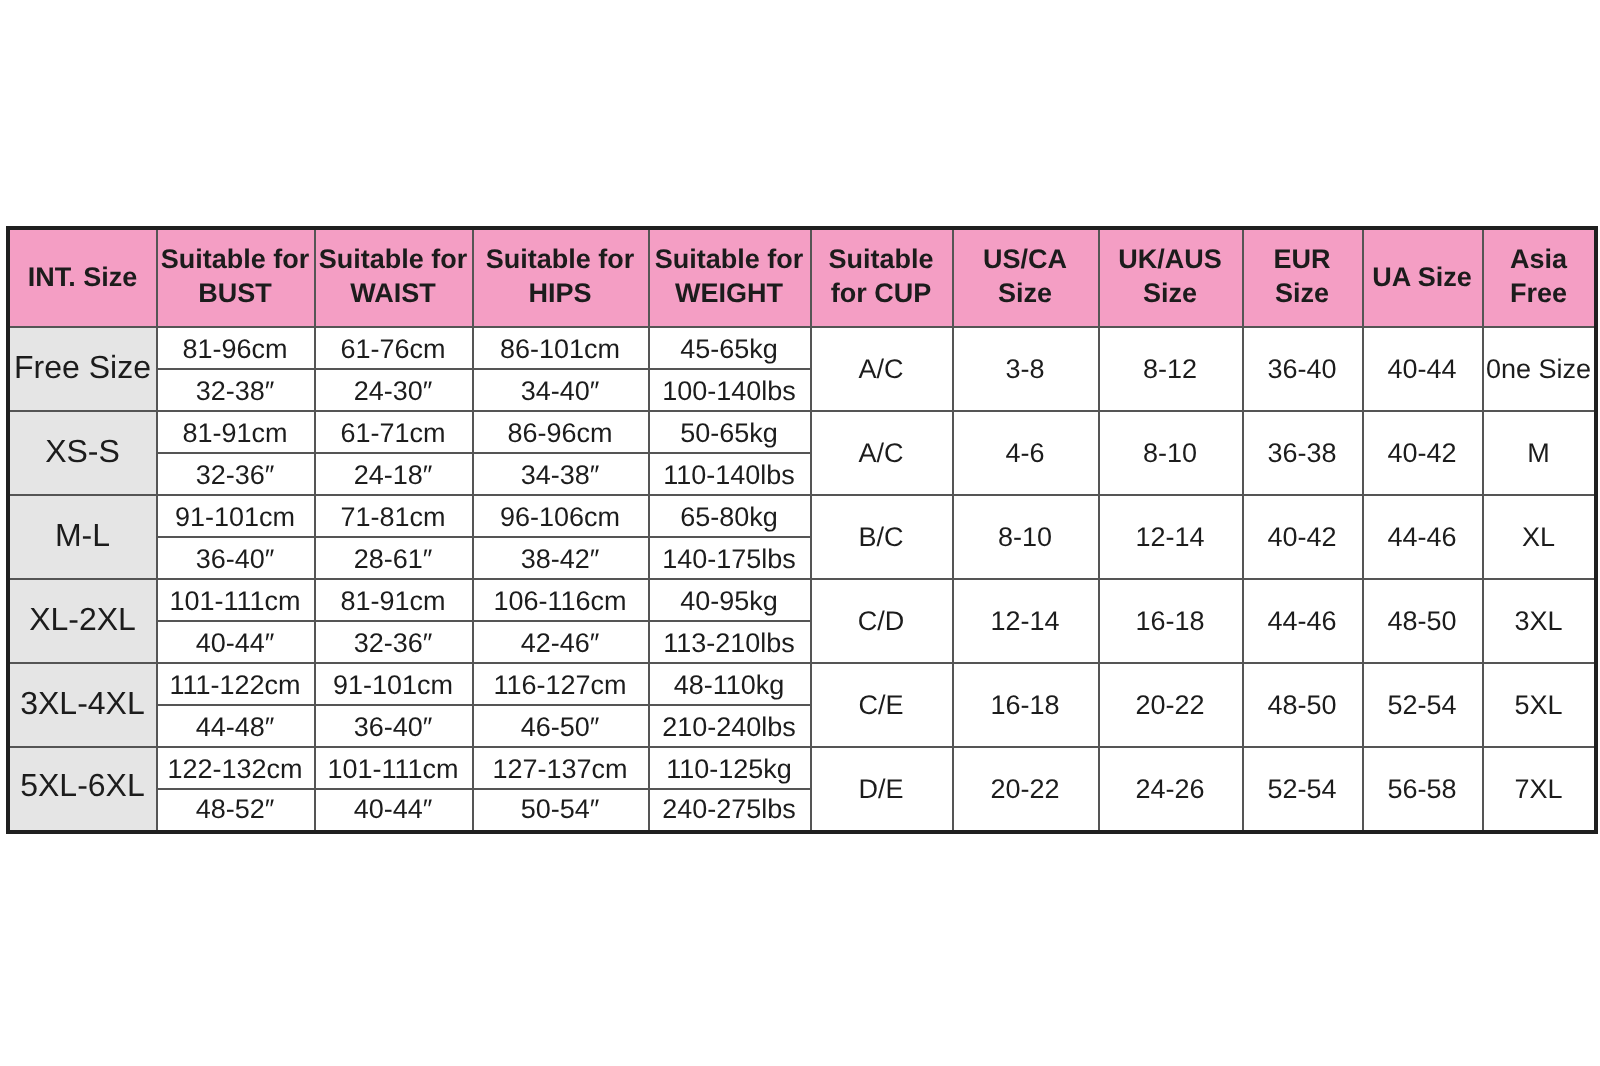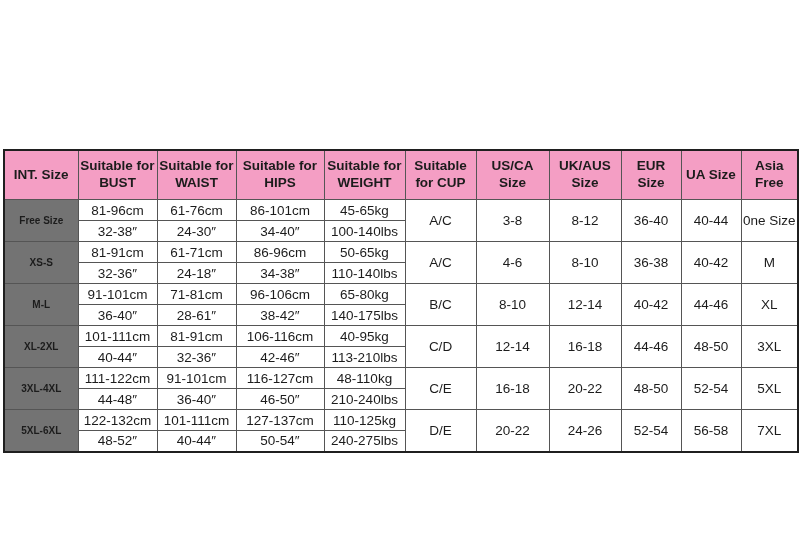--- a/index.html
+++ b/index.html
@@ -10,21 +10,21 @@
     --page-bg:#ffffff;
   }
   html,body{margin:0;padding:0;}
   body{
     width:800px;height:533px;
     background:var(--page-bg);
     font-family:"Liberation Sans","DejaVu Sans",sans-serif;
     position:relative;
     overflow:hidden;
   }
-  .page{position:absolute;inset:0;background:var(--page-bg);margin-top:36px;}
+  .page{position:absolute;inset:0;background:var(--page-bg);}
   table.size-chart{
     position:absolute;
     left:3px;top:113px;
     width:794px;
     border-collapse:collapse;
     table-layout:fixed;
     background:#fff;
     border:2px solid var(--outer-border);
   }
   .size-chart th,.size-chart td{
@@ -39,23 +39,23 @@
     background:var(--header-bg);
     height:48px;
     font-weight:bold;
     font-size:13.5px;
     line-height:1.25;
   }
   .size-chart thead th.bold{font-weight:bold;}
   .size-chart tbody tr{height:21px;}
   .size-chart tbody td{font-size:13.5px;}
   .size-chart tbody th.size{
-    font-weight:bold;
-    font-size:10px;
-    background:#737373;
+    font-weight:normal;
+    font-size:16px;
+    background:#e5e5e5;
   }
 </style>
 </head>
 <body>
 
 <div class="page">
   <table class="size-chart">
     <colgroup>
       <col style="width:74px">
         <col style="width:79px">

